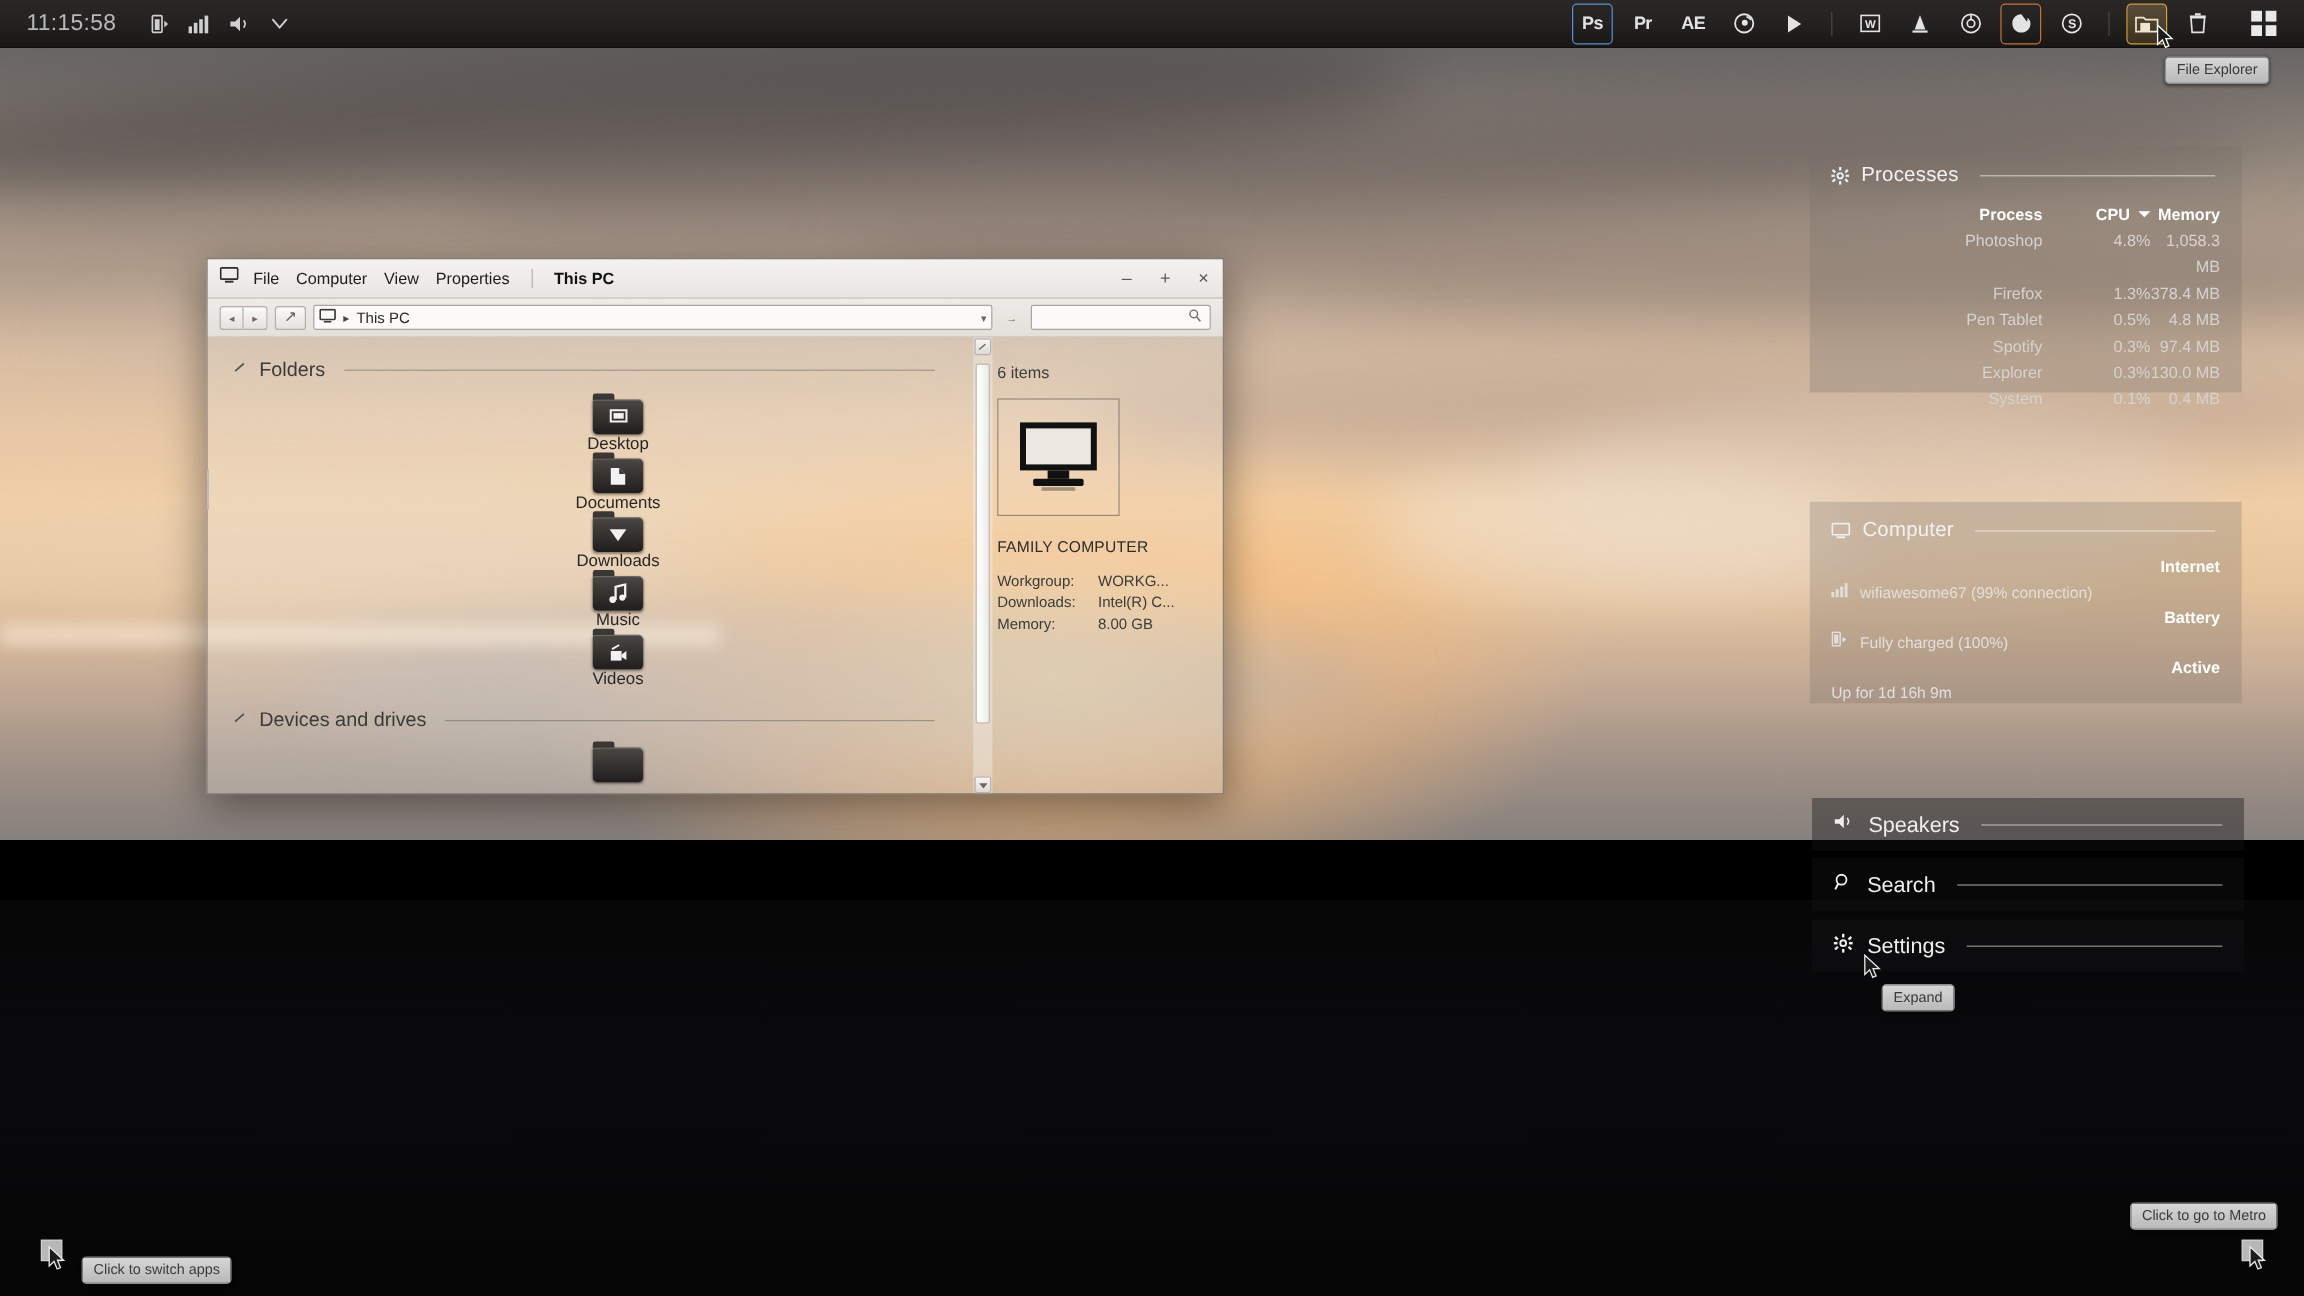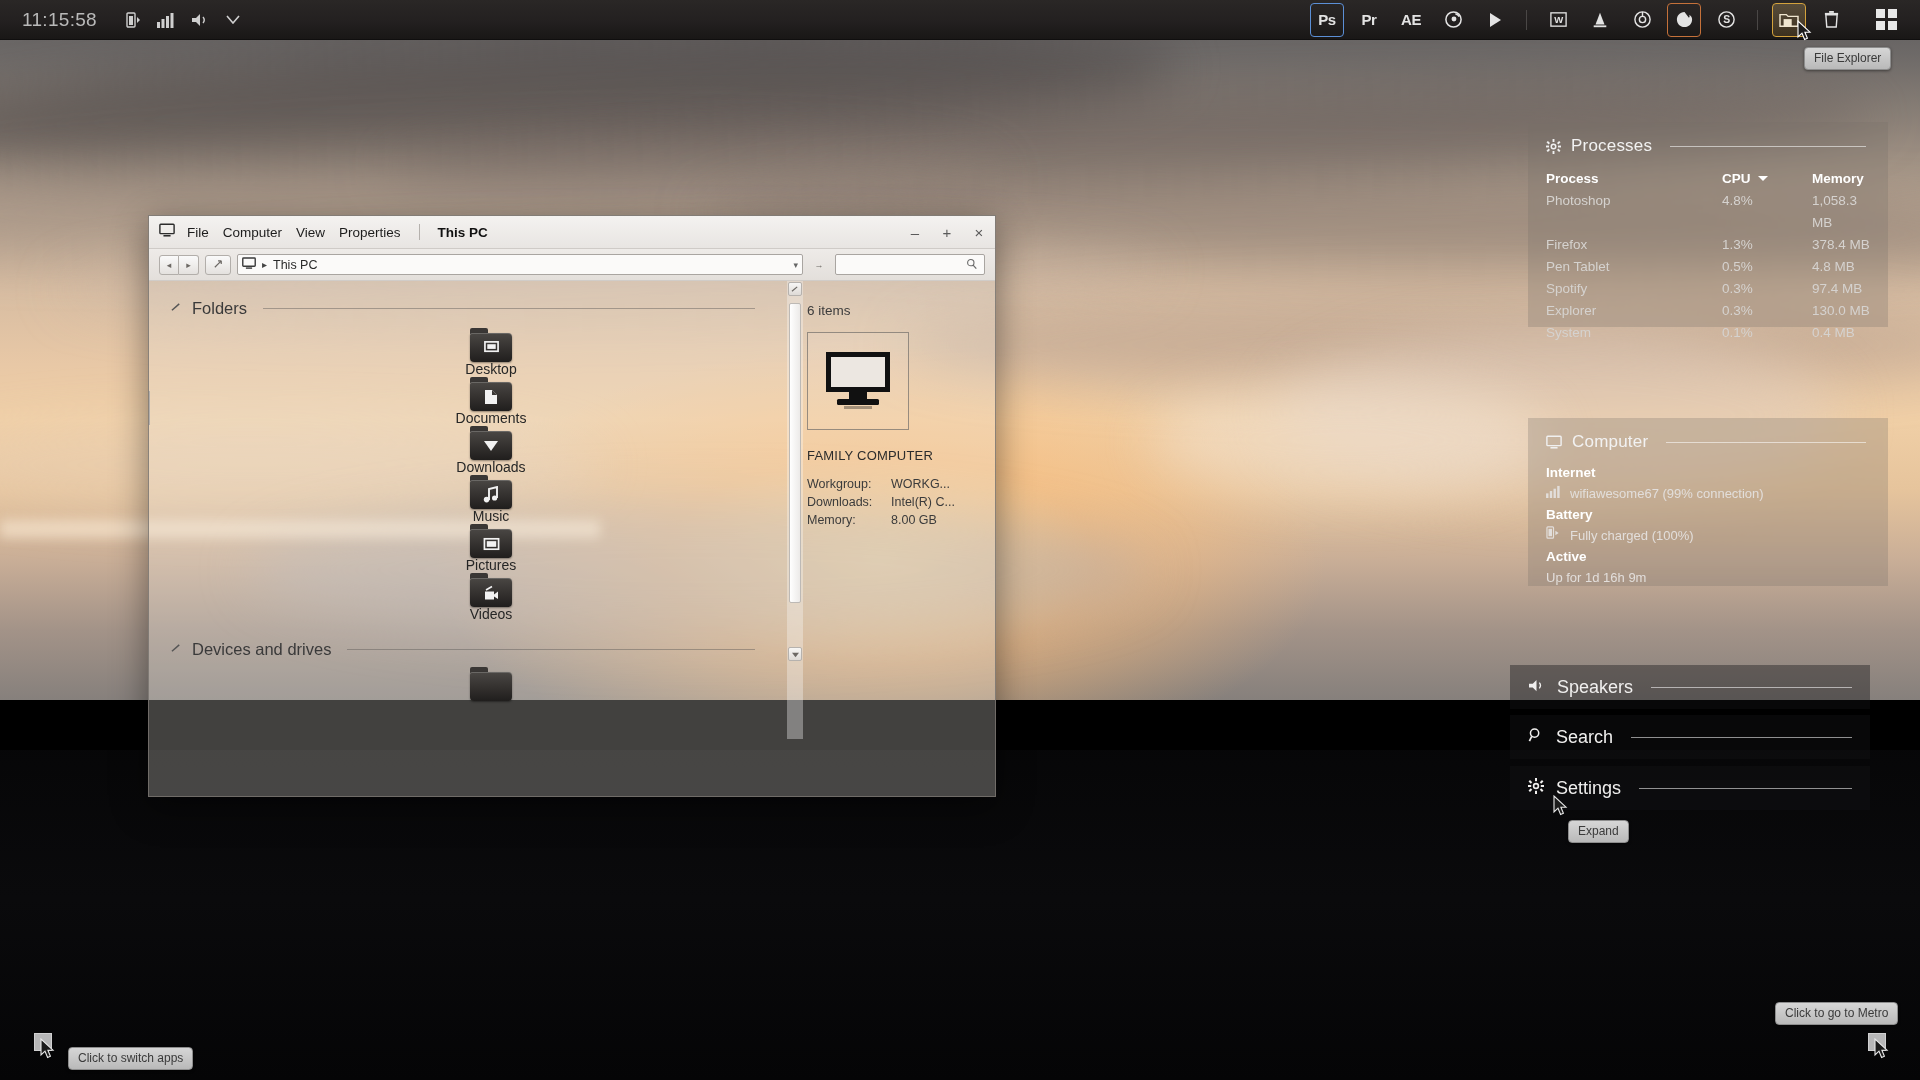--- a/index.html
+++ b/index.html
@@ -87,24 +87,24 @@
     position: absolute;
     background: linear-gradient(to bottom,#d6d6d6,#b9b9b9);
     border: 1px solid #8d8d8d; border-radius: 4px;
     color: #3a3a3a; font-size: 12px; padding: 3px 9px 4px;
     white-space: nowrap; z-index: 70;
     box-shadow: 0 1px 3px rgba(0,0,0,.45);
   }
 
   
   .widget {
-    position: absolute; right: 32px;
+    position: absolute; right: 52px;
     background: rgba(120,110,104,0.28);
     backdrop-filter: blur(2px);
-    color: #fff; z-index: 40;
+    color: #fff; z-index: 40; text-align: right;
   }
   .w-head { display: flex; align-items: center; gap: 10px; padding: 14px 18px 6px 18px; }
   .w-head .w-title { font-size: 17px; color: #f2f2f2; font-weight: 400; letter-spacing: .2px; }
   .w-head .w-rule { flex: 1; height: 1px; background: rgba(255,255,255,0.55); margin-left: 8px; margin-right: 4px; }
   .w-ico { color: #f0f0f0; display: inline-flex; }
 
   #widget-processes { top: 122px; width: 360px; height: 205px; }
   .proc-table { padding: 6px 18px 10px 18px; font-size: 13.5px; }
   .proc-row { display: flex; line-height: 22px; }
   .proc-row.head { font-weight: bold; color: #ffffff; }
@@ -126,21 +126,21 @@
     color: #f0efee; z-index: 40;
   }
   .strip .s-title { font-size: 18px; }
   .strip .s-rule { flex: 1; height: 1px; background: rgba(255,255,255,0.55); margin-left: 6px; }
   #strip-speakers { top: 665px; }
   #strip-search   { top: 715px; text-align: center; }
   #strip-settings { top: 766px; }
 
   
   #explorer {
-    position: absolute; left: 148px; top: 215px; width: 848px; height: 582px;
+    position: absolute; left: 172px; top: 215px; width: 848px; height: 447px;
     border: 1px solid rgba(120,115,110,0.85);
     box-shadow: 0 10px 34px rgba(0,0,0,0.45);
     z-index: 50; overflow: hidden;
     background: rgba(236,232,228,0.28);
   }
   .ex-titlebar {
     height: 33px; display: flex; align-items: center;
     background: linear-gradient(to bottom, #f4f2f0, #e8e5e2);
     border-bottom: 1px solid #cfcbc7; padding-left: 10px;
   }
@@ -648,33 +648,20 @@
                   </svg>
                 </span>
             </span>
             <span class="folder-label">Music</span>
           </div>
           <div class="folder-item">
             <span class="fico">
               <i class="tab"></i>
                 <i class="body"></i>
               <span class="glyph">
-                  <svg width="17" height="14" viewBox="0 0 18 14">
-                    <rect x="1.5" y="1.5" width="15" height="11" fill="none" stroke="#f2f2f2" stroke-width="1.8"></rect>
-                    <rect x="4" y="4" width="10" height="6" fill="#f2f2f2"></rect>
-                  </svg>
-                </span>
-            </span>
-            <span class="folder-label">Pictures</span>
-          </div>
-          <div class="folder-item">
-            <span class="fico">
-              <i class="tab"></i>
-                <i class="body"></i>
-              <span class="glyph">
                   <svg width="16" height="16" viewBox="0 0 16 16">
                     <rect x="2" y="6.5" width="9" height="8" fill="#f2f2f2"></rect>
                     <path d="M11 9.5 L15 6.5 L15 14 L11 11.5 Z" fill="#f2f2f2"></path>
                     <path d="M3 5 L9 1.5" stroke="#f2f2f2" stroke-width="1.6"></path>
                   </svg>
                 </span>
             </span>
             <span class="folder-label">Videos</span>
           </div>
         </div>

